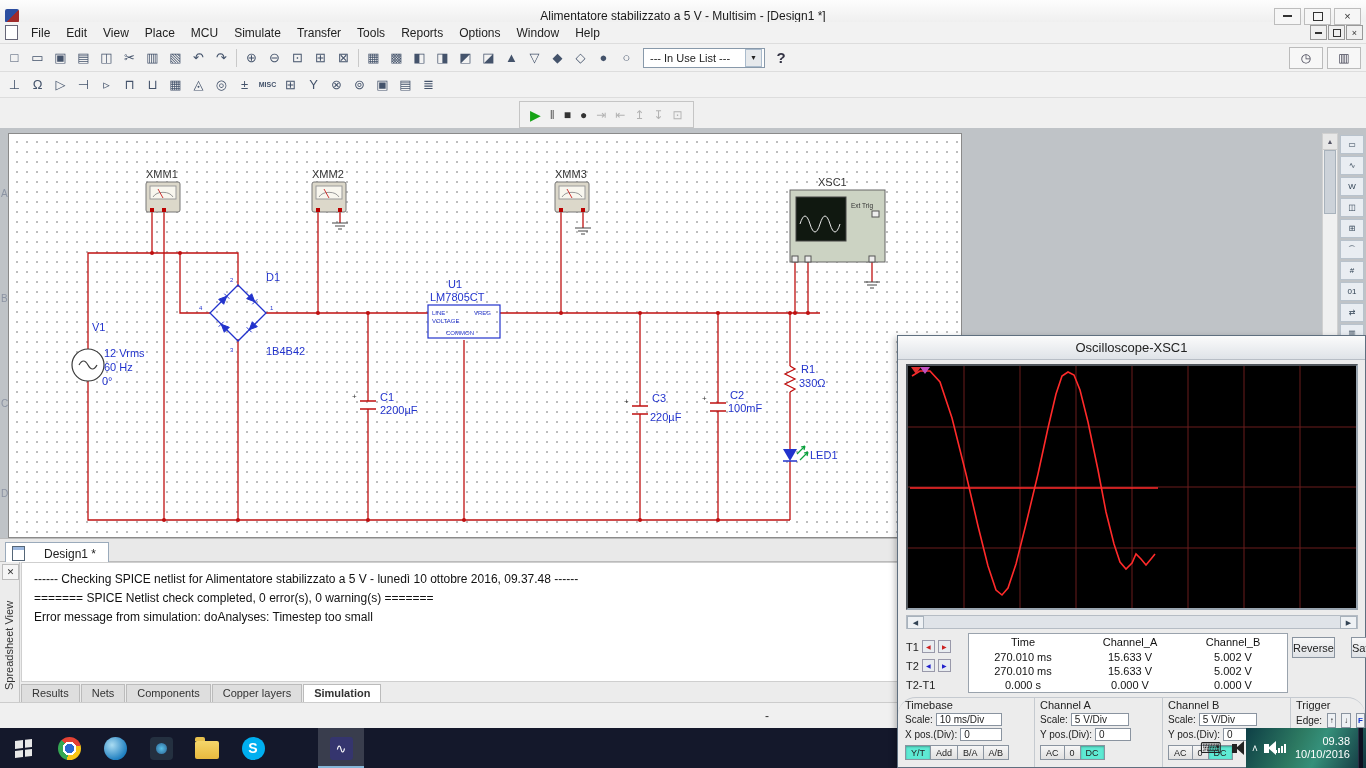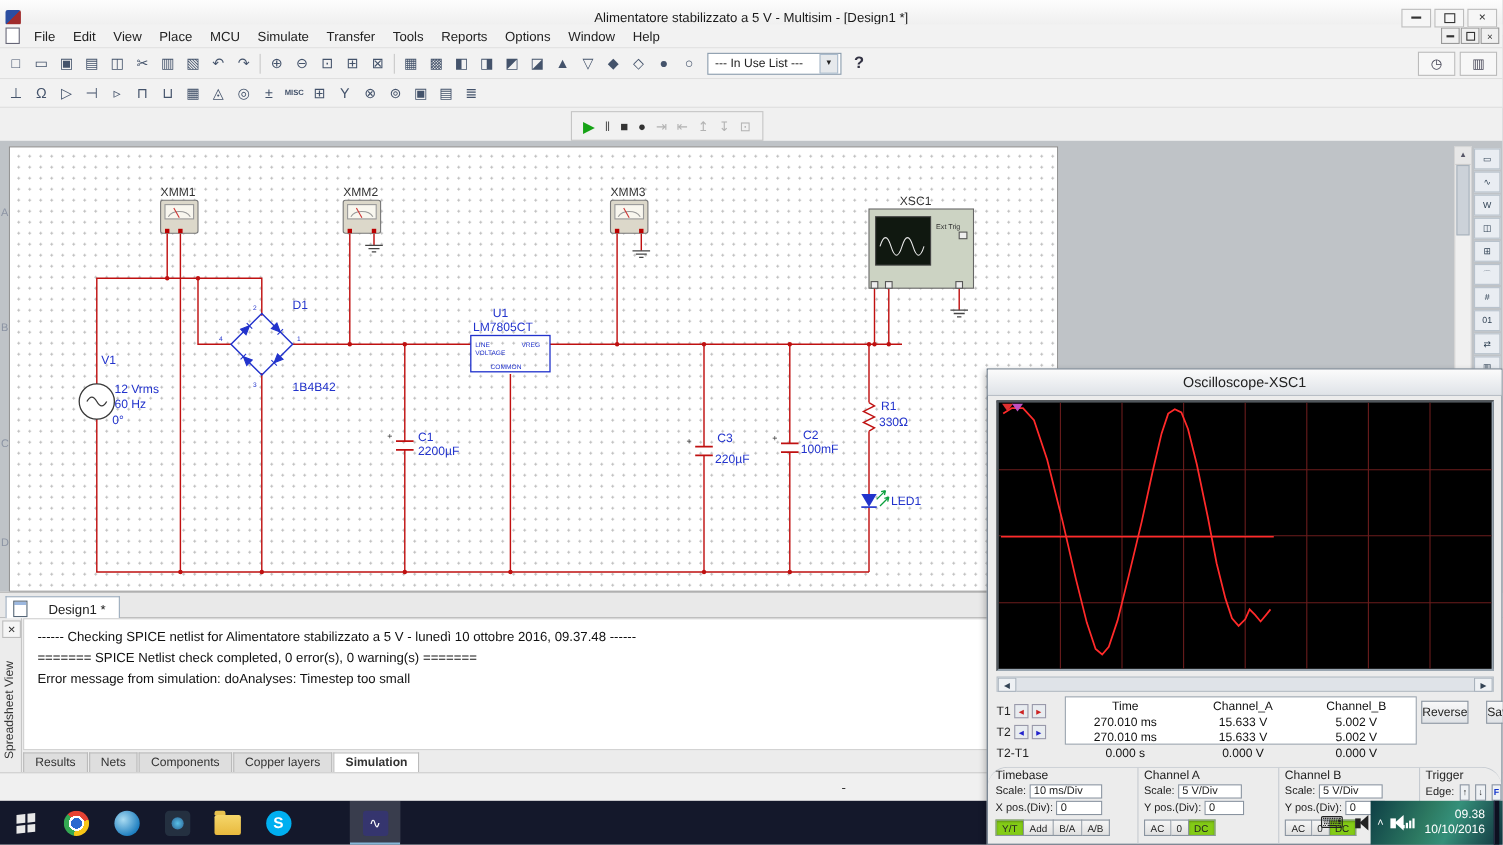--- a/index.html
+++ b/index.html
@@ -127,39 +127,39 @@
   .mark.m2{left:12px;border-top:7px solid #c050c0;}
   .scope-scroll{position:absolute;left:8px;top:279px;width:452px;height:14px;background:#dfe3e8;border:1px solid #b5bcc4;
                 box-sizing:border-box;display:flex;justify-content:space-between;}
   .scr-btn{width:15px;height:11px;background:#eef1f4;border:1px solid #a8b2bc;font-size:7px;display:flex;align-items:center;justify-content:center;color:#345;}
   .readout{position:absolute;left:8px;top:297px;width:452px;height:62px;font-size:11px;}
   .ro-left{position:absolute;left:0;top:1px;width:58px;color:#222;}
   .ro-lrow{height:19px;display:flex;align-items:flex-end;}
   .ro-arrow{display:inline-flex;width:11px;height:11px;border:1px solid #99a;background:#e8ecf0;font-size:6px;
             align-items:center;justify-content:center;margin-left:3px;}
   .ro-arrow.red{color:#c22;} .ro-arrow.blue{color:#22c;}
-  .ro-table{position:absolute;left:62px;top:0;width:320px;height:44px;background:#fff;border:1px solid #9aa3ad;box-sizing:border-box;color:#111;}
+  .ro-table{position:absolute;left:62px;top:0;width:320px;height:60px;background:#fff;border:1px solid #9aa3ad;box-sizing:border-box;color:#111;}
   .ro-hdr,.ro-row{display:flex;}
   .ro-hdr{height:16px;align-items:center;}
   .ro-row{height:14px;align-items:center;}
   .roc{width:108px;text-align:center;} .roc2{width:106px;text-align:center;} .roc3{width:100px;text-align:center;}
   .ro-btns{position:absolute;right:0;top:4px;width:66px;display:flex;gap:16px;}
   .ro-btn{height:19px;background:linear-gradient(#f8f8f8,#dfe2e6);border:1px solid #8a94a0;font-size:11px;
           display:flex;align-items:center;justify-content:center;color:#222;}
   .controls{position:absolute;left:0;top:361px;width:467px;height:69px;border-top:1px solid #c5cad0;border-radius:18px;}
   .cg{position:absolute;top:0;height:69px;box-sizing:border-box;}
   .cg.b{border-left:1px solid #c5cad0;}
   .cg-title{font-size:11px;color:#222;margin:1px 0 0 5px;}
   .crow{display:flex;align-items:center;margin:2px 0 0 5px;font-size:10px;color:#222;gap:3px;}
   .cfield{background:#fff;border:1px solid #8a94a0;height:13px;display:flex;align-items:center;padding:0 3px;font-size:10px;box-sizing:border-box;}
   .modes{display:flex;margin:4px 0 0 5px;}
   .mode-btn{height:15px;padding:0 5px;font-size:9px;border:1px solid #8a94a0;border-left:none;
             background:linear-gradient(#f6f6f6,#e0e0e0);display:flex;align-items:center;justify-content:center;color:#222;box-sizing:border-box;}
   .mode-btn:first-child{border-left:1px solid #8a94a0;}
-  .mode-btn.pressed{background:#84cc16;box-shadow:inset 0 1px 2px rgba(0,0,0,.3);}
+  .mode-btn.pressed{background:#5eead4;box-shadow:inset 0 1px 2px rgba(0,0,0,.3);}
   .edge-btn{width:13px;height:13px;border:1px solid #8a94a0;background:#eef1f4;font-size:8px;display:flex;align-items:center;justify-content:center;margin-left:2px;color:#222;}
   .edge-btn.fbtn{color:#1133cc;font-weight:bold;}
 </style>
 </head>
 <body>
 
 <div class="titlebar">
   <span class="app-ico"></span>
   <span class="title-text">Alimentatore stabilizzato a 5 V - Multisim - [Design1 *]</span>
   <span class="win-btns">

